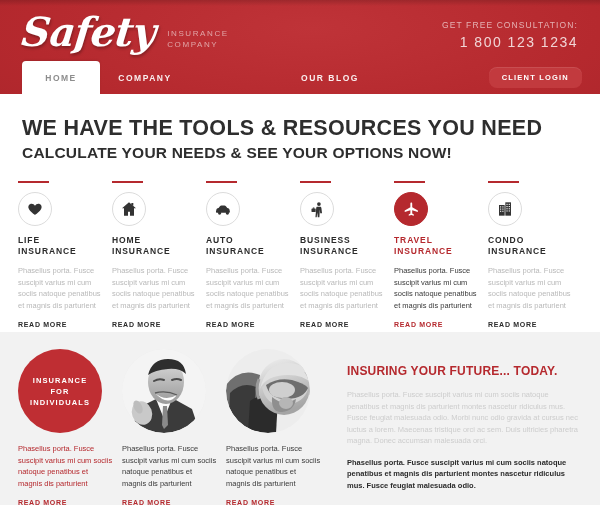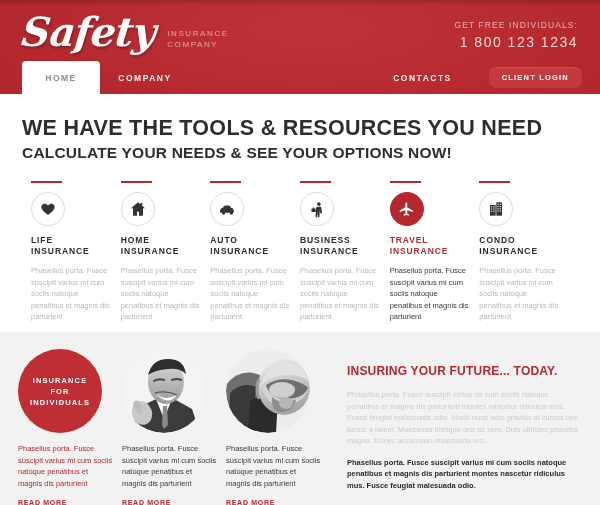--- a/index.html
+++ b/index.html
@@ -87,21 +87,21 @@
     color:#2e2e2e; line-height:24px;
   }
   .headline-2 {
     margin-top:3px;
     font-size:15.5px; font-weight:700; letter-spacing:.2px;
     color:#2e2e2e; line-height:19px;
   }
 
   
   .services {
-    position:relative; margin-top:19px; padding:0 31px;
+    position:relative; margin-top:19px; padding:0 18px;
     display:flex;
     justify-content:center;
   }
   .svc {
     position:relative; width:96px; padding-top:11px; padding-right:8px;
   }
   .svc-bar { position:absolute; left:0; top:0; width:31px; height:2px; background:#b5292e; }
   .svc-icon {
     width:34px; height:34px; border-radius:50%;
     border:1px solid #dcdcdc; background:#fff;
@@ -180,29 +180,29 @@
 
     <div class="logo-wrap">
       <div class="logo-script">Safety</div>
       <div class="logo-sub">
         <div>INSURANCE</div>
         <div>COMPANY</div>
       </div>
     </div>
 
     <div class="consult">
-      <div class="consult-label">GET FREE INDIVIDUALS:</div>
+      <div class="consult-label">GET FREE CONSULTATION:</div>
       <div class="consult-phone">1 800 123 1234</div>
     </div>
 
     <div class="nav">
       <div class="nav-inner" id="nav-inner">
           <div class="nav-item active" style="left: 22px; width: 78px;">HOME</div>
           <div class="nav-item" style="left: 110px; width: 70px;">COMPANY</div>
-          <div class="nav-item" style="left: 385px; width: 75px;">CONTACTS</div>
+          <div class="nav-item" style="left: 295px; width: 70px;">OUR BLOG</div>
         </div>
       <div class="login-btn">CLIENT LOGIN</div>
     </div>
   </div>
 
   <div class="headline-block">
     <div class="headline-1">WE HAVE THE TOOLS &amp; RESOURCES YOU NEED</div>
     <div class="headline-2">CALCULATE YOUR NEEDS &amp; SEE YOUR OPTIONS NOW!</div>
   </div>
 

